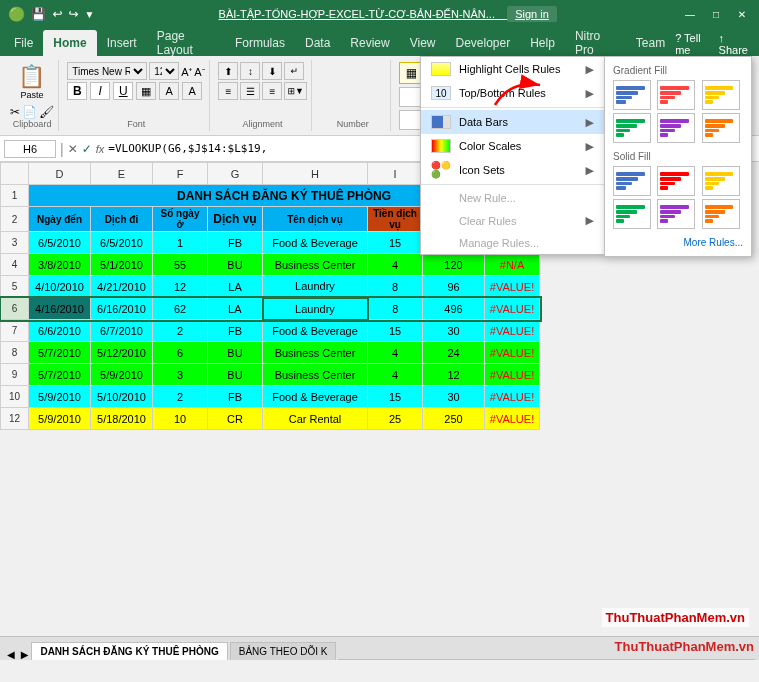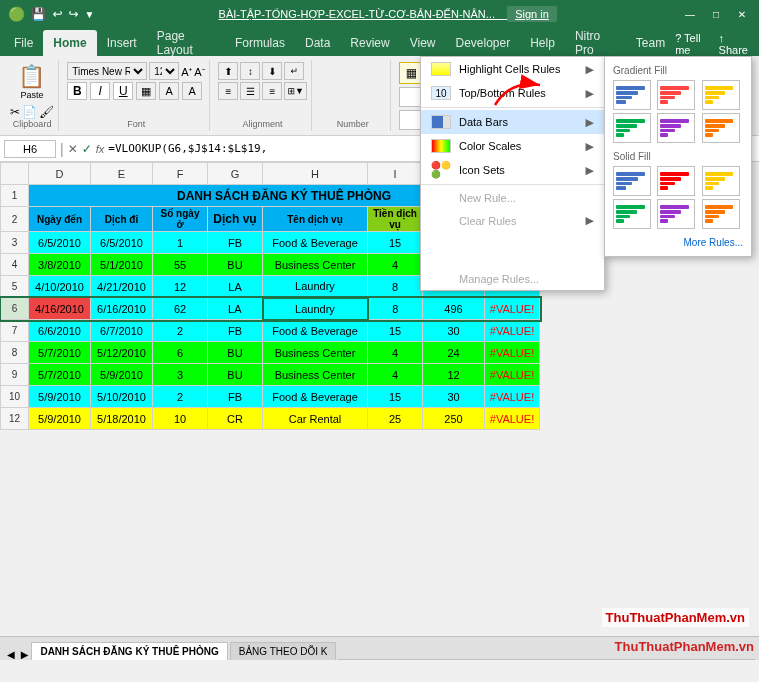--- a/index.html
+++ b/index.html
@@ -244,21 +244,21 @@
             <td colspan="8" style="background:#00B0F0; text-align:center; font-weight:bold; font-size:12px; color:black;">DANH SÁCH ĐĂNG KÝ THUÊ PHÒNG</td>
           </tr>
 
           <tr>
             <td class="row-num">2</td>
             <td style="background:#00B0F0; font-weight:bold; text-align:center; color:black; font-size:10px; white-space:normal;">Ngày đến</td>
             <td style="background:#00B0F0; font-weight:bold; text-align:center; color:black; font-size:10px; white-space:normal;">Dịch đi</td>
             <td style="background:#00B0F0; font-weight:bold; text-align:center; color:black; font-size:10px; white-space:normal;">Số ngày ở</td>
             <td style="background:#00B0F0; font-weight:bold; text-align:center; color:black; font-size:12px; white-space:normal;">Dịch vụ</td>
             <td style="background:#00B0F0; font-weight:bold; text-align:center; color:black; font-size:10px; white-space:normal;">Tên dịch vụ</td>
-            <td style="background:#84cc16; font-weight:bold; text-align:center; color:black; font-size:10px; white-space:normal;">Tiền dịch vụ</td>
+            <td style="background:#c2410c; font-weight:bold; text-align:center; color:black; font-size:10px; white-space:normal;">Tiền dịch vụ</td>
             <td style="background:#00B0F0;"></td>
             <td style="background:#00B0F0;"></td>
           </tr>
 
           <tr>
             <td class="row-num">3</td>
             <td style="background:#00FFFF; text-align:center;">6/5/2010</td>
             <td style="background:#00FFFF; text-align:center;">6/5/2010</td>
             <td style="background:#00FFFF; text-align:center;">1</td>
             <td style="background:#00FFFF; text-align:center;">FB</td>
@@ -287,21 +287,21 @@
             <td style="background:#00FFFF; text-align:center;">12</td>
             <td style="background:#00FFFF; text-align:center;">LA</td>
             <td style="background:#00FFFF; text-align:center;">Laundry</td>
             <td style="background:#00FFFF; text-align:center;">8</td>
             <td style="background:#00FFFF; text-align:center;">96</td>
             <td style="background:#00FFFF; text-align:center; color:red;">#VALUE!</td>
           </tr>
 
           <tr style="outline:2px solid #217346;">
             <td class="row-num" style="background:#d5e8d4;">6</td>
-            <td style="background:#ef4444; text-align:center;">4/16/2010</td>
+            <td style="background:#0f766e; text-align:center;">4/16/2010</td>
             <td style="background:#00FFFF; text-align:center;">6/16/2010</td>
             <td style="background:#00FFFF; text-align:center;">62</td>
             <td style="background:#00FFFF; text-align:center;">LA</td>
             <td style="background:#00FFFF; text-align:center; border:2px solid #217346;">Laundry</td>
             <td style="background:#00FFFF; text-align:center;">8</td>
             <td style="background:#00FFFF; text-align:center;">496</td>
             <td style="background:#00FFFF; text-align:center; color:red;">#VALUE!</td>
           </tr>
 
           <tr>
@@ -410,21 +410,21 @@
     <div class="cf-separator"></div>
     <div class="cf-item cf-item-disabled" style="color:#aaa;">
       <span style="width:20px;"></span>
       <span>New Rule...</span>
     </div>
     <div class="cf-item cf-item-disabled" style="color:#aaa;">
       <span style="width:20px;"></span>
       <span>Clear Rules</span>
       <span class="cf-item-arrow">▶</span>
     </div>
-    <div class="cf-item cf-item-disabled" style="color:#aaa;margin-top:36px;">
+    <div class="cf-item cf-item-disabled" style="color:#aaa;">
       <span style="width:20px;"></span>
       <span>Manage Rules...</span>
     </div>
   </div>
 
   <div class="db-dropdown">
     <div class="db-section-title">Gradient Fill</div>
     <div class="db-grid">
 
       <div class="db-cell">

